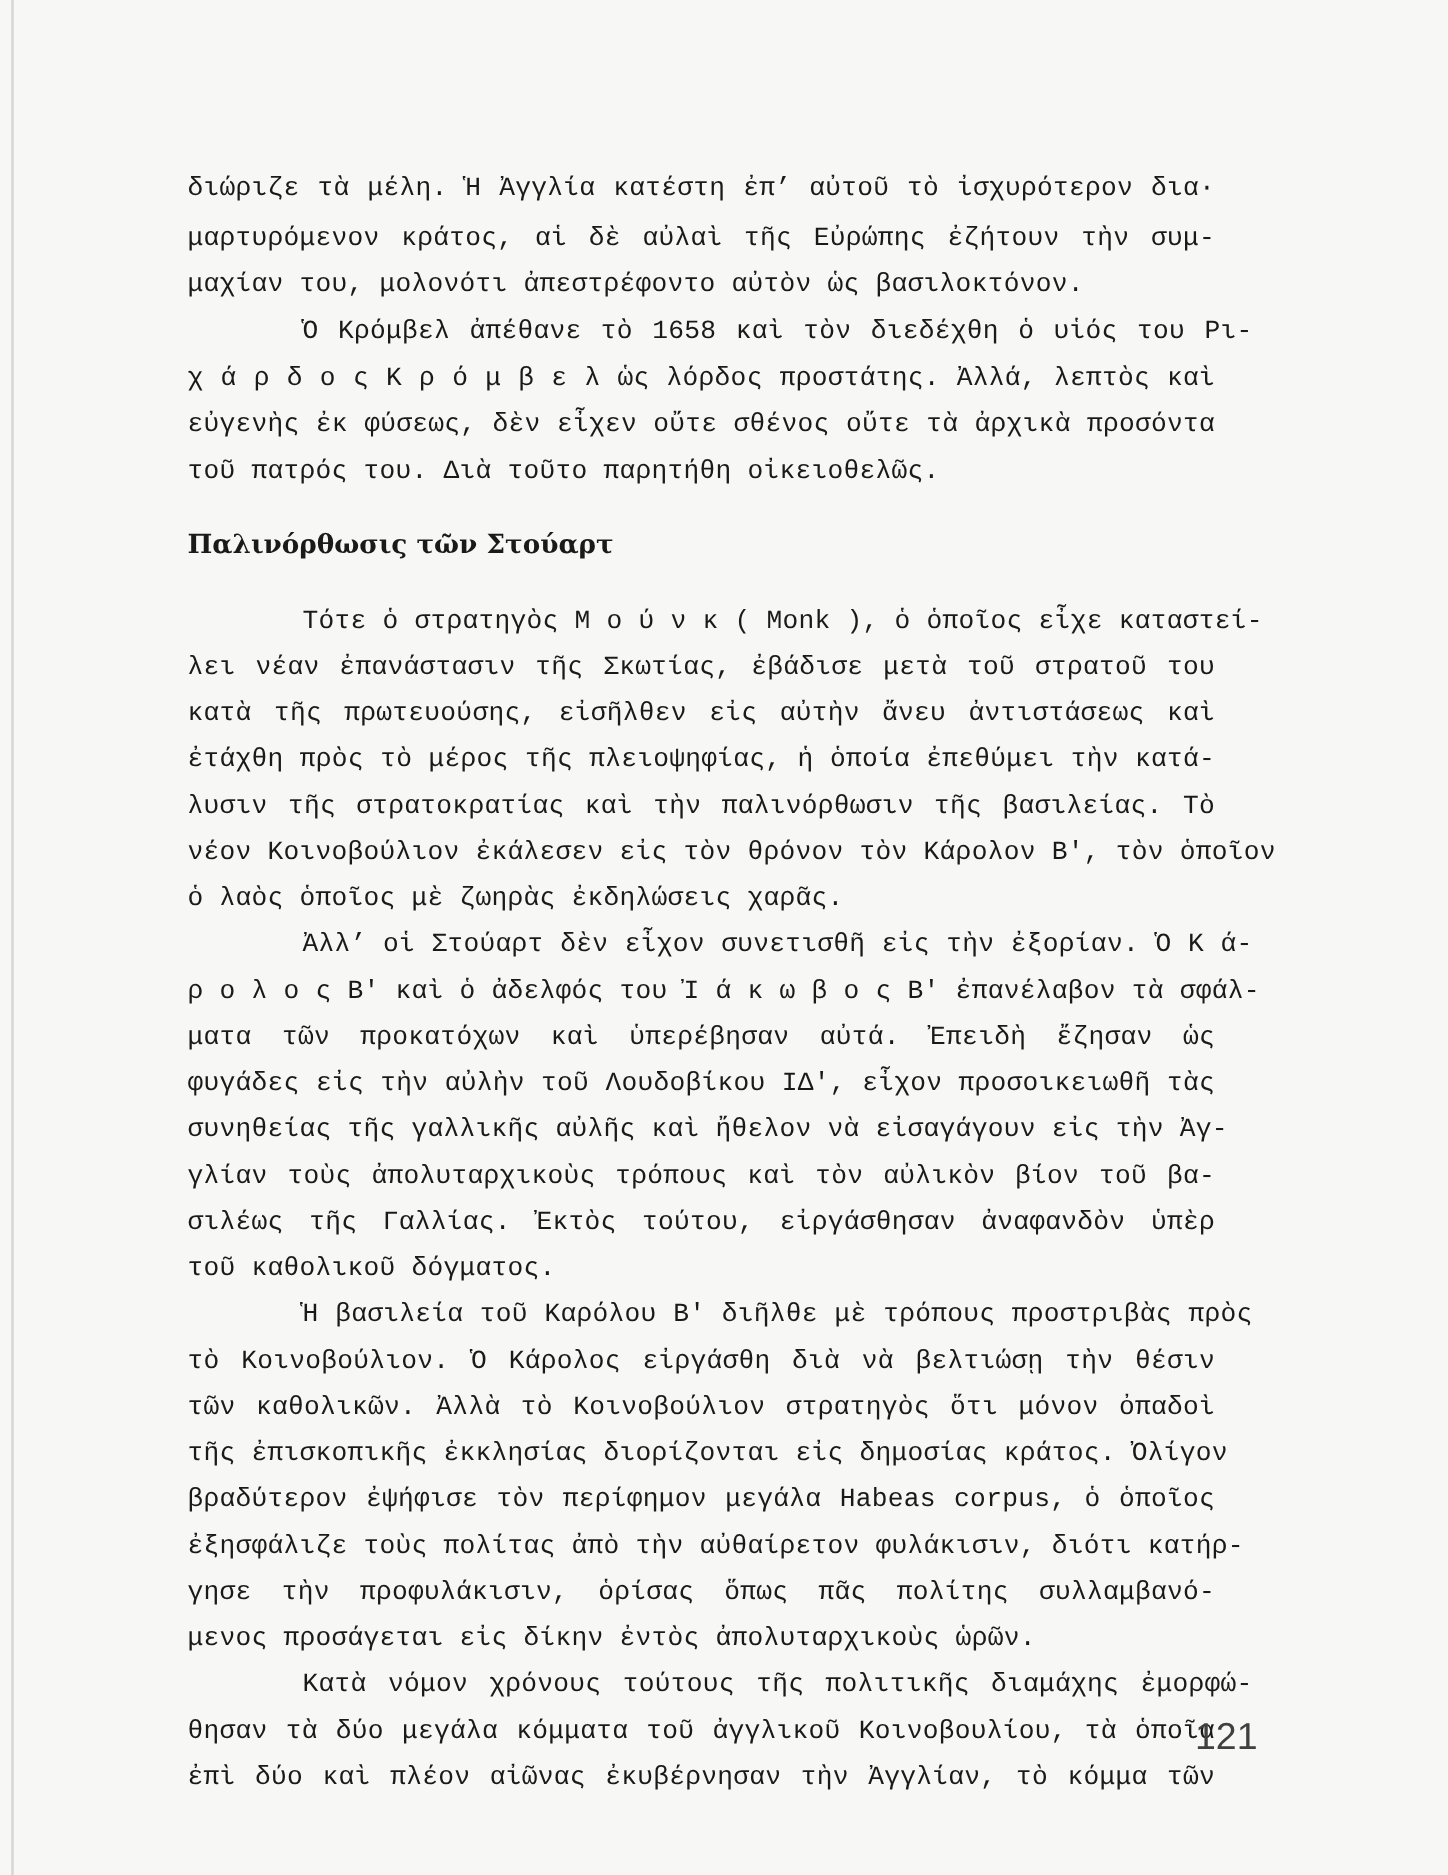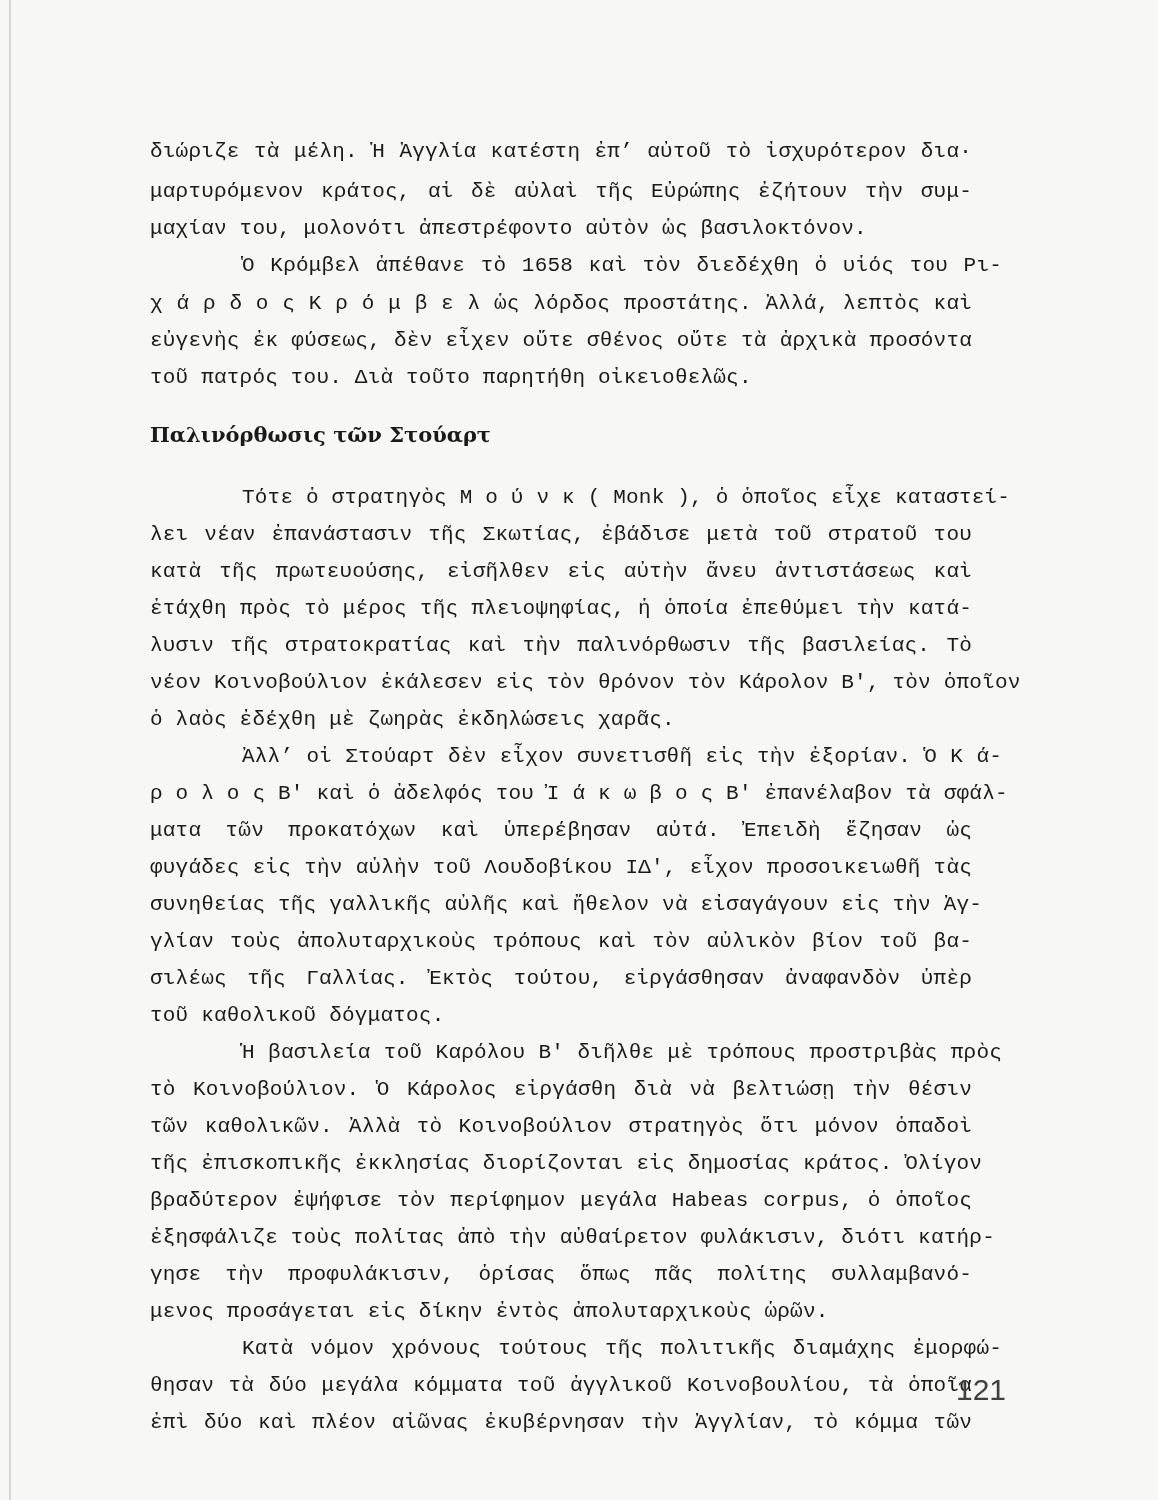--- a/index.html
+++ b/index.html
@@ -51,21 +51,21 @@
   <div class="line last" style="top:363px">τοῦ πατρός του. Διὰ τοῦτο παρητήθη οἰκειοθελῶς.</div>
 
   <div class="heading" style="top:420px">Παλινόρθωσις τῶν Στούαρτ</div>
 
   <div class="line indent" style="top:483px">Τότε ὁ στρατηγὸς Μ ο ύ ν κ ( Monk ), ὁ ὁποῖος εἶχε καταστεί-</div>
   <div class="line" style="top:520px">λει νέαν ἐπανάστασιν τῆς Σκωτίας, ἐβάδισε μετὰ τοῦ στρατοῦ του</div>
   <div class="line" style="top:557px">κατὰ τῆς πρωτευούσης, εἰσῆλθεν εἰς αὐτὴν ἄνευ ἀντιστάσεως καὶ</div>
   <div class="line" style="top:594px">ἐτάχθη πρὸς τὸ μέρος τῆς πλειοψηφίας, ἡ ὁποία ἐπεθύμει τὴν κατά-</div>
   <div class="line" style="top:631px">λυσιν τῆς στρατοκρατίας καὶ τὴν παλινόρθωσιν τῆς βασιλείας. Τὸ</div>
   <div class="line" style="top:668px">νέον Κοινοβούλιον ἐκάλεσεν εἰς τὸν θρόνον τὸν Κάρολον Β', τὸν ὁποῖον</div>
-  <div class="line last" style="top:705px">ὁ λαὸς ἐδέχθη μὲ ζωηρὰς ἐκδηλώσεις χαρᾶς.</div>
+  <div class="line last" style="top:705px">ὁ λαὸς ὁποῖος μὲ ζωηρὰς ἐκδηλώσεις χαρᾶς.</div>
   <div class="line indent" style="top:742px">Ἀλλ’ οἱ Στούαρτ δὲν εἶχον συνετισθῆ εἰς τὴν ἐξορίαν. Ὁ Κ ά-</div>
   <div class="line" style="top:779px">ρ ο λ ο ς  Β' καὶ ὁ ἀδελφός του Ἰ ά κ ω β ο ς  Β' ἐπανέλαβον τὰ σφάλ-</div>
   <div class="line" style="top:816px">ματα τῶν προκατόχων καὶ ὑπερέβησαν αὐτά. Ἐπειδὴ ἔζησαν ὡς</div>
   <div class="line" style="top:853px">φυγάδες εἰς τὴν αὐλὴν τοῦ Λουδοβίκου ΙΔ', εἶχον προσοικειωθῆ τὰς</div>
   <div class="line" style="top:890px">συνηθείας τῆς γαλλικῆς αὐλῆς καὶ ἤθελον νὰ εἰσαγάγουν εἰς τὴν Ἀγ-</div>
   <div class="line" style="top:927px">γλίαν τοὺς ἀπολυταρχικοὺς τρόπους καὶ τὸν αὐλικὸν βίον τοῦ βα-</div>
   <div class="line" style="top:964px">σιλέως τῆς Γαλλίας. Ἐκτὸς τούτου, εἰργάσθησαν ἀναφανδὸν ὑπὲρ</div>
   <div class="line last" style="top:1001px">τοῦ καθολικοῦ δόγματος.</div>
   <div class="line indent" style="top:1038px">Ἡ βασιλεία τοῦ Καρόλου Β' διῆλθε μὲ τρόπους προστριβὰς πρὸς</div>
   <div class="line" style="top:1075px">τὸ Κοινοβούλιον. Ὁ Κάρολος εἰργάσθη διὰ νὰ βελτιώσῃ τὴν θέσιν</div>

